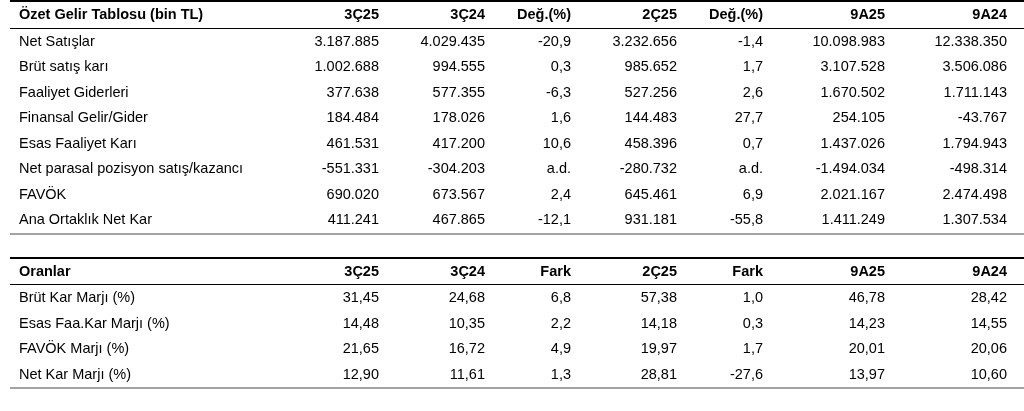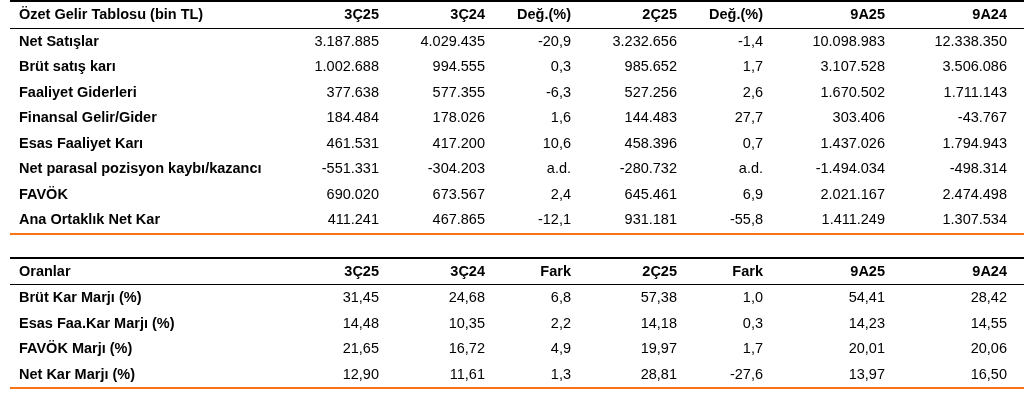--- a/index.html
+++ b/index.html
@@ -35,32 +35,31 @@
     height: 25.5px;
     white-space: nowrap;
     overflow: hidden;
   }
   .hdr-row td {
     font-weight: bold;
   }
   .lbl {
     text-align: left;
     padding-left: 9px !important;
-    font-weight: bold;
   }
   .num {
     text-align: right;
     padding-right: 9px !important;
   }
   
   .rule-top td {
     border-top: 2px solid #000;
   }
   .rule-bottom td {
-    border-bottom: 2px solid #f97316;
+    border-bottom: 2px solid #a3a3a3;
   }
   .rule-thin-bottom td {
     border-bottom: 1px solid #000;
   }
   .spacer {
     height: 22px;
   }
   .tbl-wrap {
     position: relative;
   }
@@ -132,39 +131,39 @@
           <td class="num">-2,4</td>
         </tr>
 
         <tr>
           <td class="lbl">Finansal Gelir/Gider</td>
           <td class="num">184.484</td>
           <td class="num">178.026</td>
           <td class="num">1,6</td>
           <td class="num">144.483</td>
           <td class="num">27,7</td>
-          <td class="num">303.406</td>
+          <td class="num">254.105</td>
           <td class="num">-43.767</td>
           <td class="num">a.d.</td>
         </tr>
 
         <tr>
           <td class="lbl">Esas Faaliyet Karı</td>
           <td class="num">461.531</td>
           <td class="num">417.200</td>
           <td class="num">10,6</td>
           <td class="num">458.396</td>
           <td class="num">0,7</td>
           <td class="num">1.437.026</td>
           <td class="num">1.794.943</td>
           <td class="num">-19,9</td>
         </tr>
 
         <tr>
-          <td class="lbl">Net parasal pozisyon kaybı/kazancı</td>
+          <td class="lbl">Net parasal pozisyon satış/kazancı</td>
           <td class="num">-551.331</td>
           <td class="num">-304.203</td>
           <td class="num">a.d.</td>
           <td class="num">-280.732</td>
           <td class="num">a.d.</td>
           <td class="num">-1.494.034</td>
           <td class="num">-498.314</td>
           <td class="num">a.d.</td>
         </tr>
 
@@ -223,21 +222,21 @@
           <td class="num">Fark</td>
         </tr>
 
         <tr>
           <td class="lbl">Brüt Kar Marjı (%)</td>
           <td class="num">31,45</td>
           <td class="num">24,68</td>
           <td class="num">6,8</td>
           <td class="num">57,38</td>
           <td class="num">1,0</td>
-          <td class="num">54,41</td>
+          <td class="num">46,78</td>
           <td class="num">28,42</td>
           <td class="num">2,4</td>
         </tr>
 
         <tr>
           <td class="lbl">Esas Faa.Kar Marjı (%)</td>
           <td class="num">14,48</td>
           <td class="num">10,35</td>
           <td class="num">2,2</td>
           <td class="num">14,18</td>
@@ -260,20 +259,20 @@
         </tr>
 
         <tr class="rule-bottom">
           <td class="lbl">Net Kar Marjı (%)</td>
           <td class="num">12,90</td>
           <td class="num">11,61</td>
           <td class="num">1,3</td>
           <td class="num">28,81</td>
           <td class="num">-27,6</td>
           <td class="num">13,97</td>
-          <td class="num">16,50</td>
+          <td class="num">10,60</td>
           <td class="num">3,4</td>
         </tr>
       </tbody>
     </table>
   </div>
 
 </div>
 
 </body></html>

